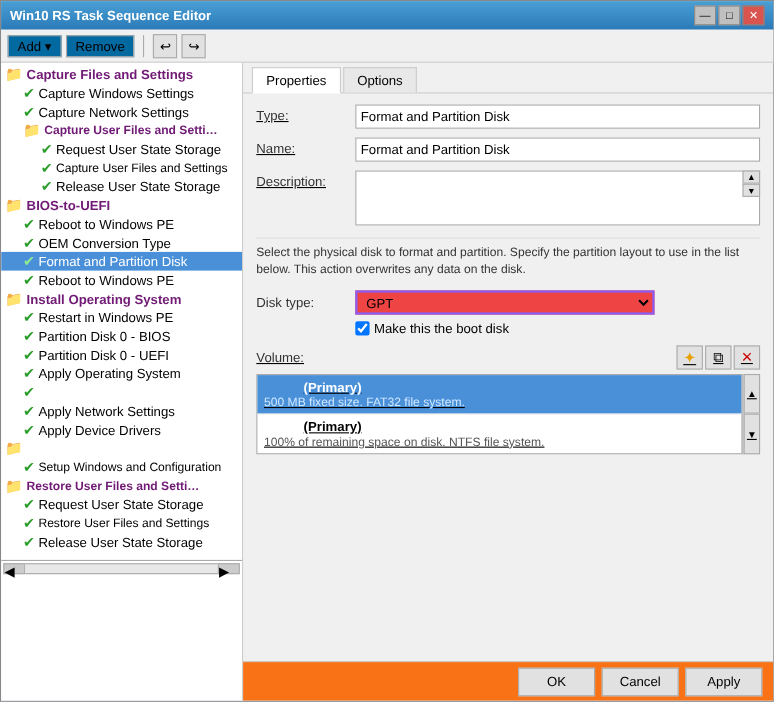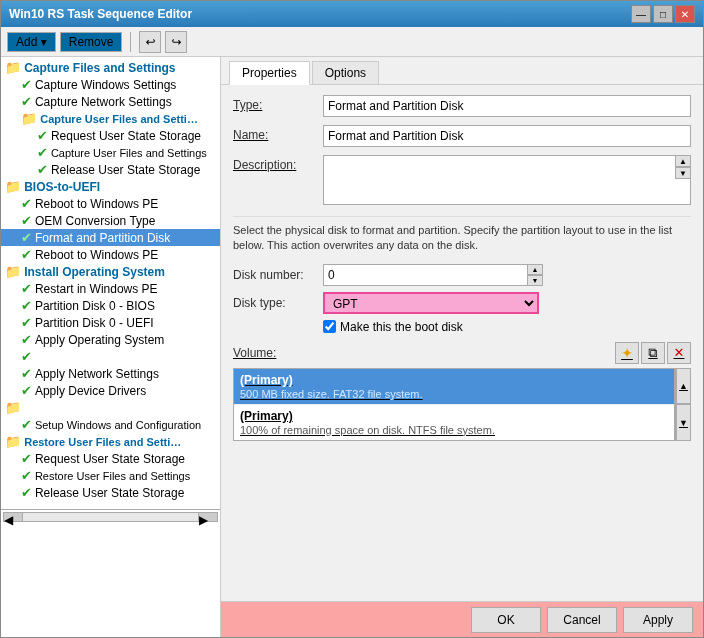--- a/index.html
+++ b/index.html
@@ -29,41 +29,41 @@
     .desc-wrapper { position: relative; }
     .scroll-arrows { position: absolute; right: 0; top: 0; display: flex; flex-direction: column; }
     .scroll-arrow { width: 16px; height: 12px; background: #e1e1e1; border: 1px solid #aaa; display: flex; align-items: center; justify-content: center; cursor: pointer; font-size: 8px; }
     .info-text { font-size: 11px; color: #333; margin-bottom: 10px; line-height: 1.4; border-top: 1px solid #ddd; padding-top: 6px; }
     .disk-row { display: flex; align-items: center; margin-bottom: 6px; }
     .disk-label { width: 90px; color: #333; }
     .disk-input-wrap { display: flex; align-items: center; flex: 1; max-width: 220px; }
     .disk-number-input { width: 100%; border: 1px solid #aaa; padding: 2px 4px; height: 22px; }
     .spinner-btns { display: flex; flex-direction: column; margin-left: -1px; }
     .spinner-btn { width: 16px; height: 11px; background: #e1e1e1; border: 1px solid #aaa; display: flex; align-items: center; justify-content: center; cursor: pointer; font-size: 7px; }
-    .disk-type-select { width: 216px; border: 2px solid #ec4899; padding: 2px 4px; height: 22px; font-size: 12px; background: #f9a8d4; }
+    .disk-type-select { width: 272px; border: 2px solid #8b5cf6; padding: 2px 4px; height: 22px; font-size: 12px; background: #ef4444; }
     .checkbox-row { display: flex; align-items: center; margin: 4px 0 8px 90px; gap: 4px; }
     .volume-section { margin-top: 4px; text-decoration: underline; }
     .volume-header { display: flex; align-items: center; justify-content: space-between; margin-bottom: 4px; }
     .volume-label { font-size: 12px; color: #333; }
     .volume-toolbar { display: flex; gap: 2px; }
     .vol-btn { width: 24px; height: 22px; border: 1px solid #aaa; background: #e1e1e1; display: flex; align-items: center; justify-content: center; cursor: pointer; }
     .volume-list { border: 1px solid #aaa; background: white; }
     .vol-item { padding: 4px 6px; cursor: pointer; }
     .vol-item.selected { background: #4a90d9; color: white; }
     .vol-item.selected .vol-sub { color: #d0e8ff; }
-    .vol-item-title { font-weight: bold; font-size: 12px; }
+    .vol-item-title { font-weight: bold; font-size: 12px; margin-left: 36px; }
     .vol-sub { font-size: 11px; color: #555; margin-top: 1px; }
     .vol-item:not(.selected) { border-top: 1px solid #eee; }
-    .bottom-bar { padding: 6px 10px; background: #fca5a5; border-top: 1px solid #ccc; display: flex; justify-content: flex-end; gap: 6px; height: 36px; align-items: center; }
+    .bottom-bar { padding: 6px 10px; background: #f97316; border-top: 1px solid #ccc; display: flex; justify-content: flex-end; gap: 6px; height: 36px; align-items: center; }
     .bottom-btn { min-width: 70px; padding: 3px 10px; border: 1px solid #aaa; background: #e1e1e1; cursor: pointer; font-size: 12px; height: 26px; }
     .tree-item { display: flex; align-items: center; padding: 1px 4px; cursor: pointer; white-space: nowrap; }
     .tree-item.selected { background: #4a90d9; color: white; }
     .green-check { color: #2a9d2a; font-size: 13px; margin-right: 3px; }
     .folder-icon { color: #f0c040; font-size: 13px; margin-right: 3px; }
-    .group-label { font-weight: bold; font-size: 12px; color: #0369a1; }
+    .group-label { font-weight: bold; font-size: 12px; color: #701a75; }
     .tree-item.group-item { font-weight: bold; }
     .scrollbar-x { height: 14px; border-top: 1px solid #aaa; display: flex; align-items: center; padding: 0 2px; }
     .vol-scroll { display: flex; flex-direction: column; border-left: 1px solid #aaa; width: 16px; }
     .vol-scroll-btn { flex: 1; display: flex; align-items: center; justify-content: center; cursor: pointer; background: #e1e1e1; border: 1px solid #aaa; font-size: 9px; }
     .volume-list-wrap { display: flex; }
     .volume-list { flex: 1; }
   </style>
 </head>
 <body>
 
@@ -234,30 +234,20 @@
             <textarea class="text-area" style=""></textarea>
             <div class="scroll-arrows">
               <div class="scroll-arrow">▲</div>
               <div class="scroll-arrow">▼</div>
             </div>
           </div>
         </div>
 
         <div class="info-text">Select the physical disk to format and partition. Specify the partition layout to use in the list below. This action overwrites any data on the disk.</div>
 
-        <div class="disk-row">
-          <span class="disk-label">Disk number:</span>
-          <div class="disk-input-wrap">
-            <input class="disk-number-input" type="text" value="0" style="">
-            <div class="spinner-btns">
-              <div class="spinner-btn">▲</div>
-              <div class="spinner-btn">▼</div>
-            </div>
-          </div>
-        </div>
 
         <div class="disk-row">
           <span class="disk-label">Disk type:</span>
           <select class="disk-type-select">
             <option>GPT</option>
             <option>MBR</option>
           </select>
         </div>
 
         <div class="checkbox-row">

